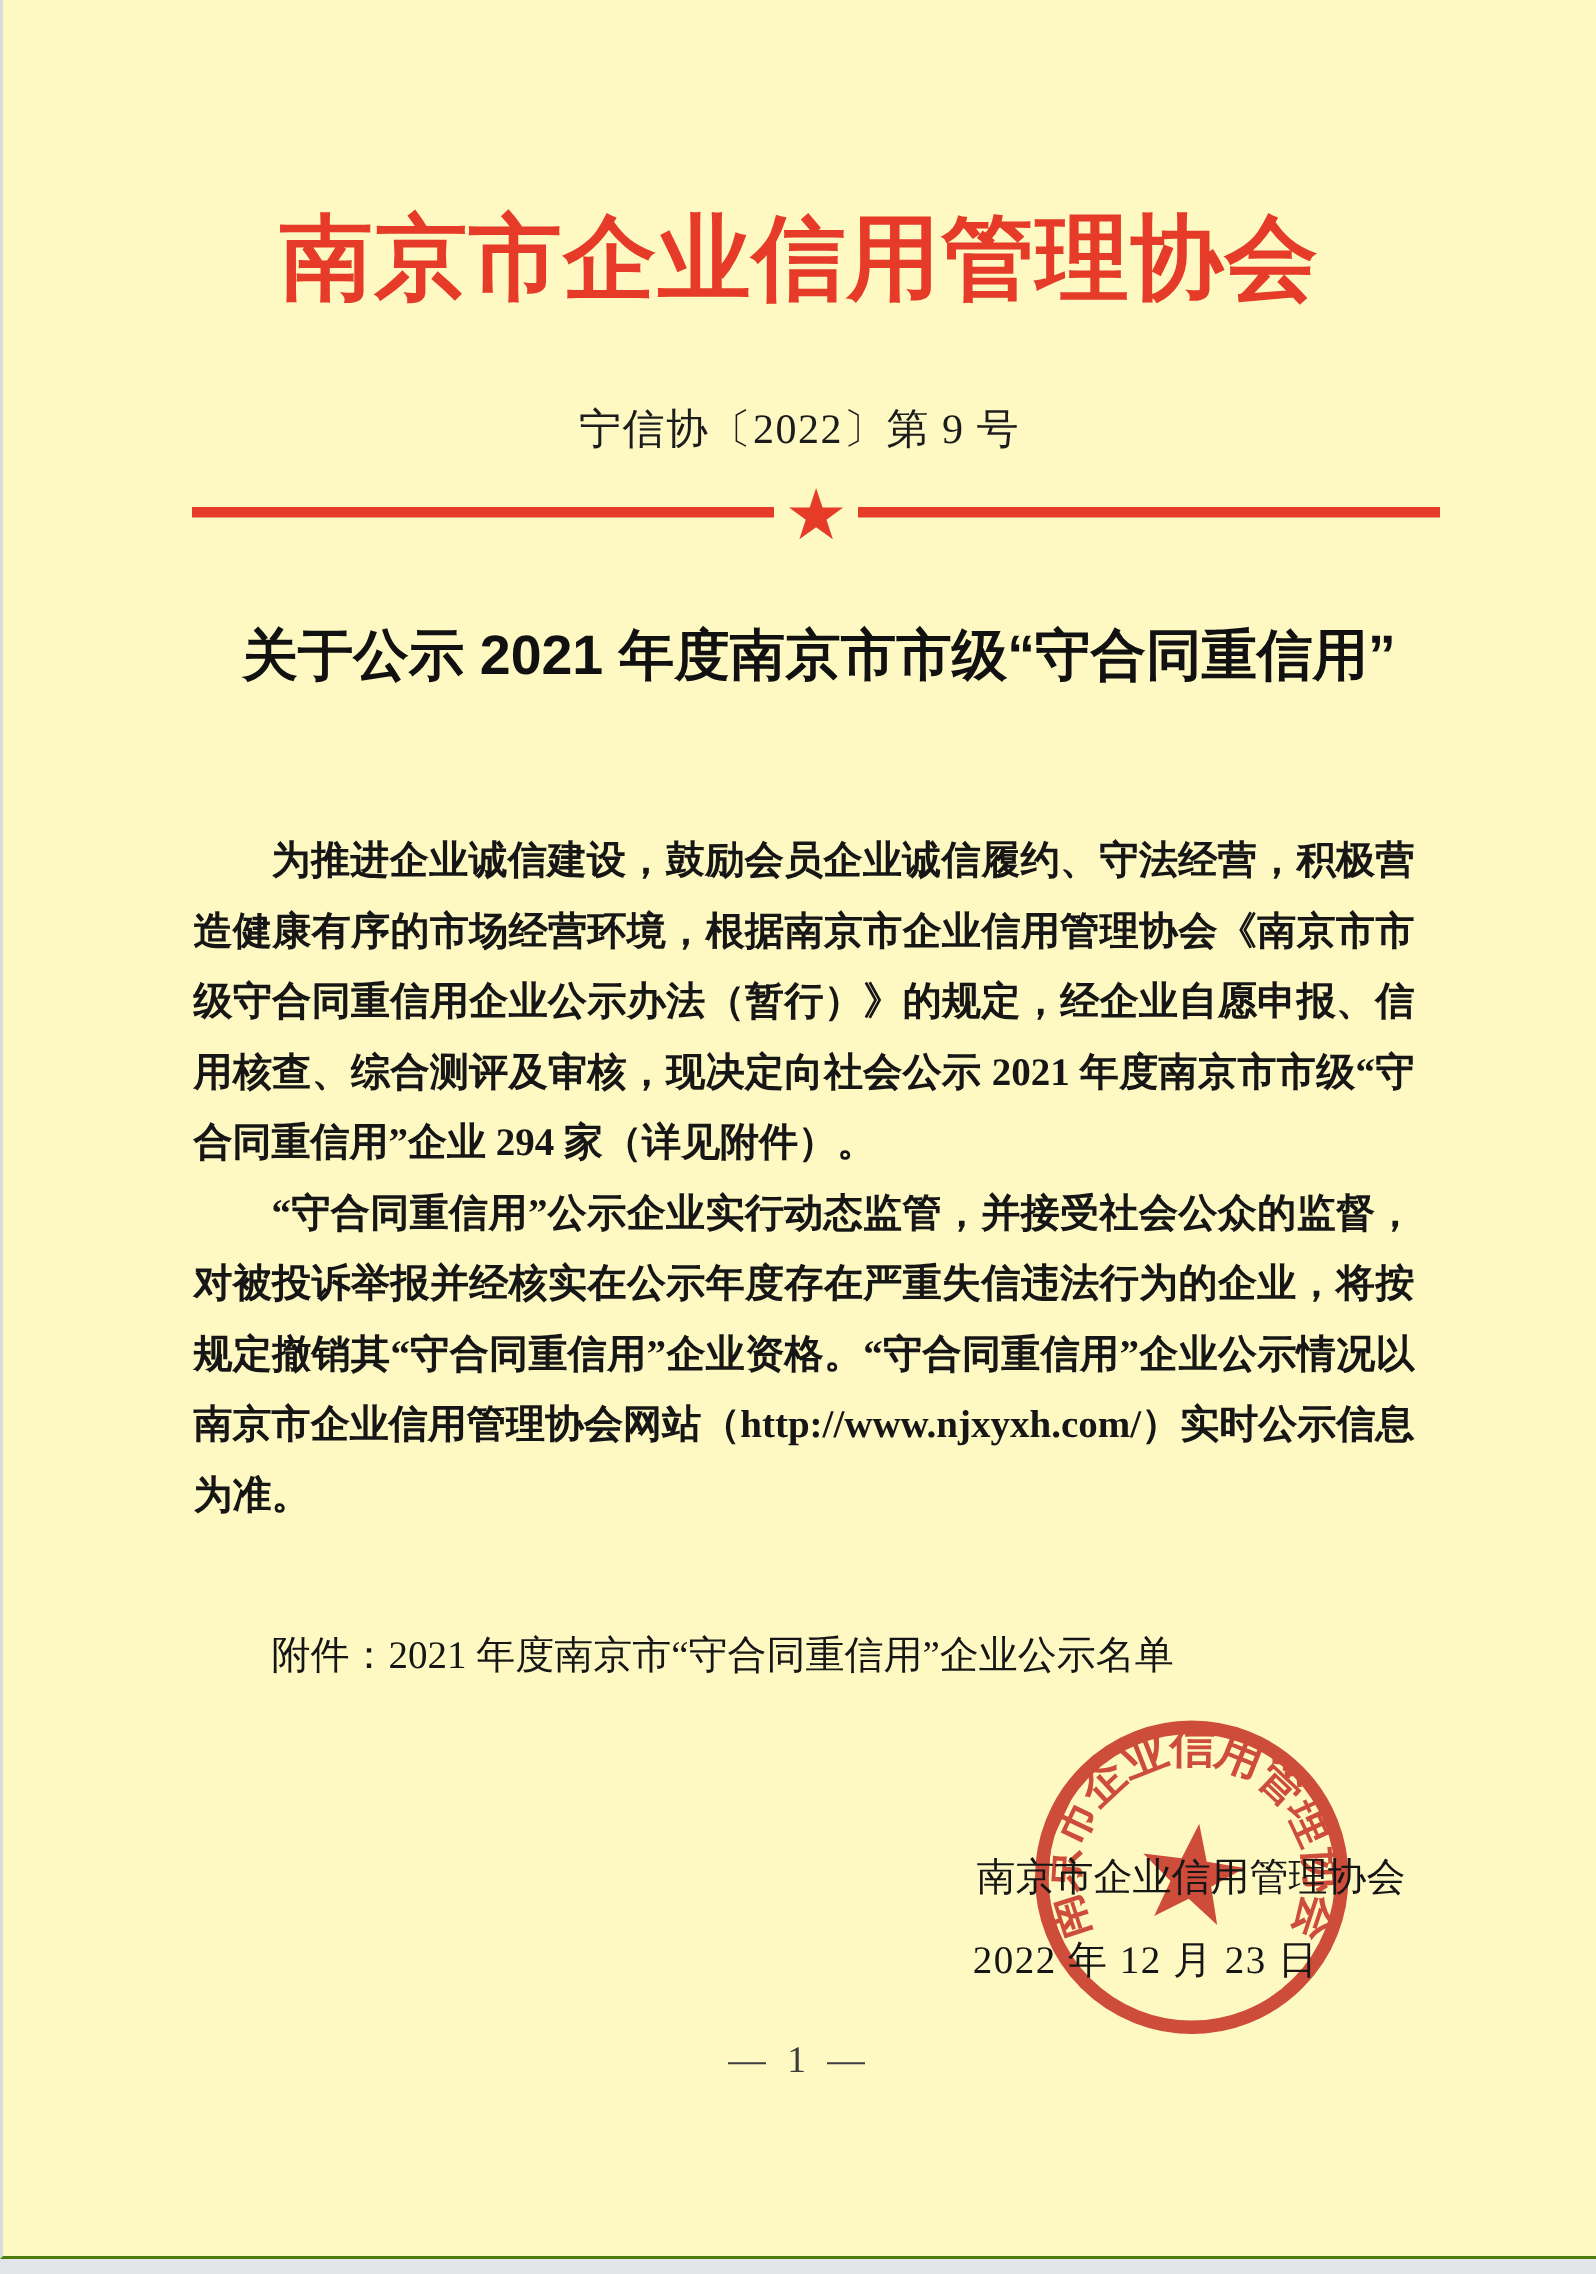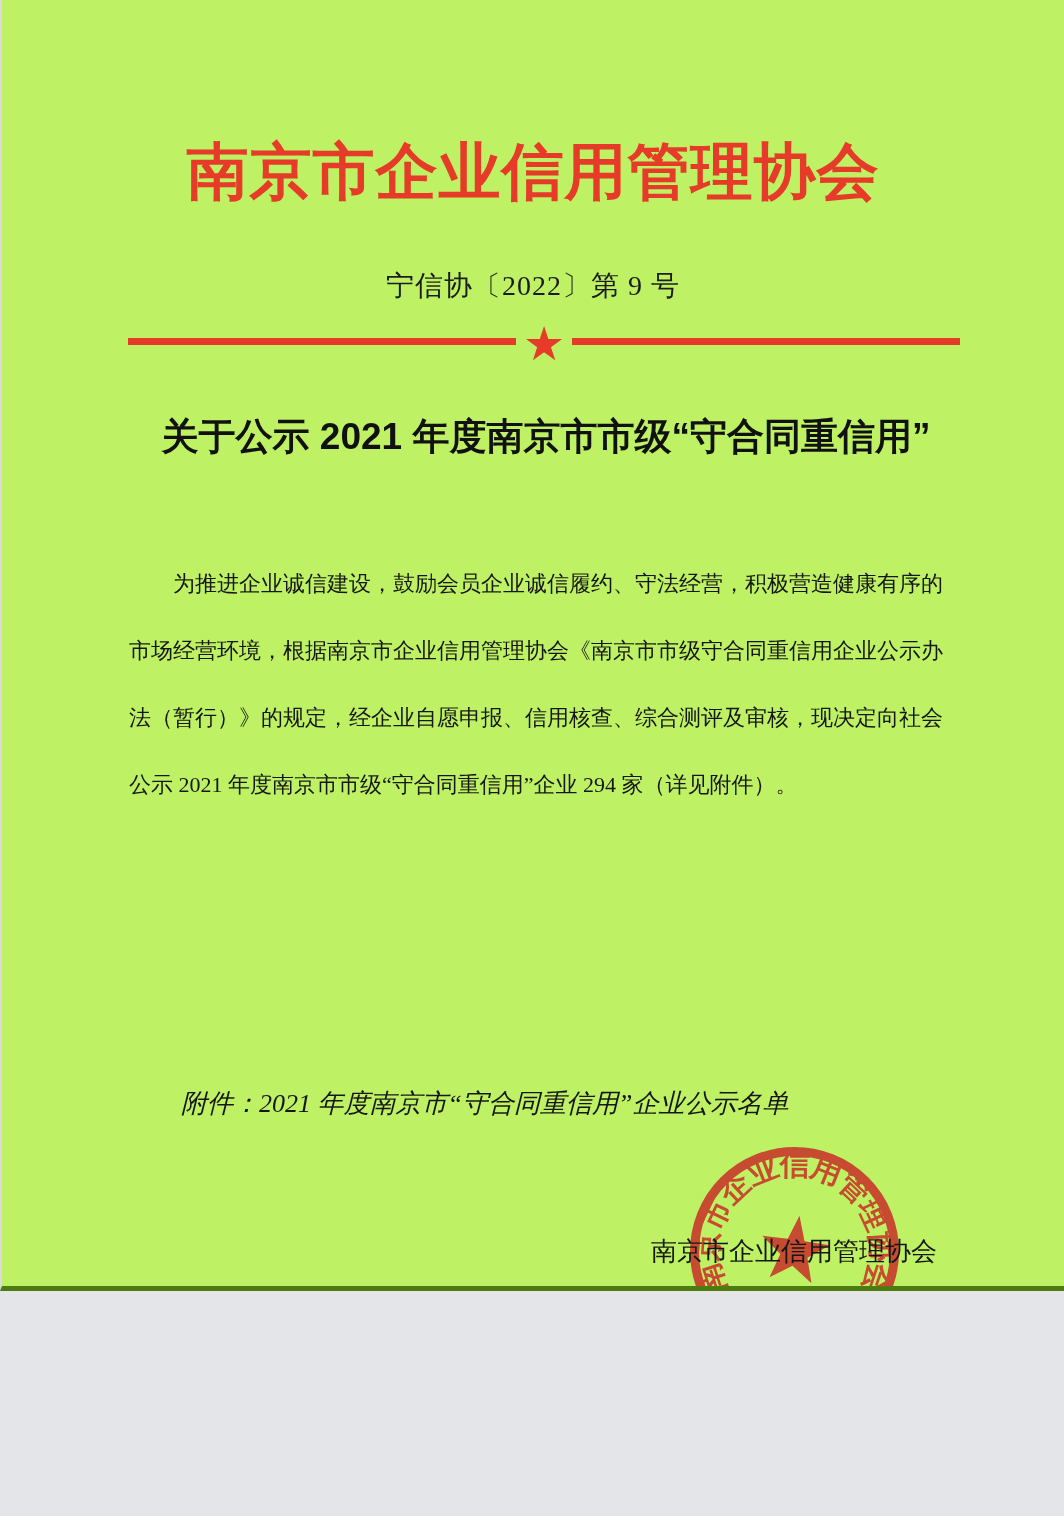--- a/index.html
+++ b/index.html
@@ -7,24 +7,24 @@
     padding: 0;
     width: 1064px;
     height: 1516px;
     background: #e3e5e8;
     font-family: "Liberation Serif", "DejaVu Serif", serif;
     -webkit-font-smoothing: antialiased;
   }
   .page {
     position: relative;
     width: 1064px;
-    height: 1291px;
-    background: #bef264;
+    height: 1506px;
+    background: #fef9c3;
     border-left: 2px solid #d9dadb;
-    border-bottom: 5px solid #4d7c0f;
+    border-bottom: 2px solid #4d7c0f;
     box-sizing: border-box;
     overflow: hidden;
     color: #161616;
   }
   .org-title {
     position: absolute;
     top: 130px;
     left: 0;
     width: 100%;
     margin: 0;
@@ -80,40 +80,40 @@
     font-size: 37px;
     font-weight: bold;
     line-height: 65px;
     color: #111111;
   }
   .body-text {
     position: absolute;
     top: 550px;
     left: 127px;
     width: 814px;
-    font-size: 22px;
-    line-height: 67px;
+    font-size: 26px;
+    line-height: 47px;
     text-align: justify;
     color: #161616;
+    font-weight: bold;
   }
   .body-text p {
     margin: 0;
     text-indent: 2em;
   }
   .attachment {
     position: absolute;
     top: 1078px;
     left: 127px;
     width: 814px;
     margin: 0;
     font-size: 26px;
     line-height: 52px;
     text-indent: 2em;
     color: #161616;
-    font-style: italic;
   }
   .signature {
     position: absolute;
     top: 1224px;
     right: 127px;
     text-align: right;
     font-size: 26px;
     line-height: 55px;
     color: #161616;
     z-index: 2;
@@ -162,20 +162,21 @@
     <span class="star">★</span>
     <span class="rule"></span>
   </div>
 
   <h2 class="doc-title">
     <div>关于公示 2021 年度南京市市级“守合同重信用”</div>
   </h2>
 
   <div class="body-text">
     <p>为推进企业诚信建设，鼓励会员企业诚信履约、守法经营，积极营造健康有序的市场经营环境，根据南京市企业信用管理协会《南京市市级守合同重信用企业公示办法（暂行）》的规定，经企业自愿申报、信用核查、综合测评及审核，现决定向社会公示 2021 年度南京市市级“守合同重信用”企业 294 家（详见附件）。</p>
+    <p>“守合同重信用”公示企业实行动态监管，并接受社会公众的监督，对被投诉举报并经核实在公示年度存在严重失信违法行为的企业，将按规定撤销其“守合同重信用”企业资格。“守合同重信用”企业公示情况以南京市企业信用管理协会网站（http://www.njxyxh.com/）实时公示信息为准。</p>
   </div>
 
   <p class="attachment">附件：2021 年度南京市“守合同重信用”企业公示名单</p>
 
   <svg class="seal" viewBox="0 0 225 225" xmlns="http://www.w3.org/2000/svg">
     <defs>
       <path id="sealArc" d="M 49.4 156.7 A 77 77 0 1 1 175.6 156.7" fill="none"></path>
     </defs>
     <circle cx="112.5" cy="112.5" r="100" fill="none" stroke="#c83a2c" stroke-width="9"></circle>
     <polygon transform="translate(112.5,112.5) rotate(8)" fill="#c83a2c" points="0,-36 8.46,-11.65 34.2,-11.1 13.7,4.45 21.2,29.1 0,14.4 -21.2,29.1 -13.7,4.45 -34.2,-11.1 -8.46,-11.65"></polygon>

